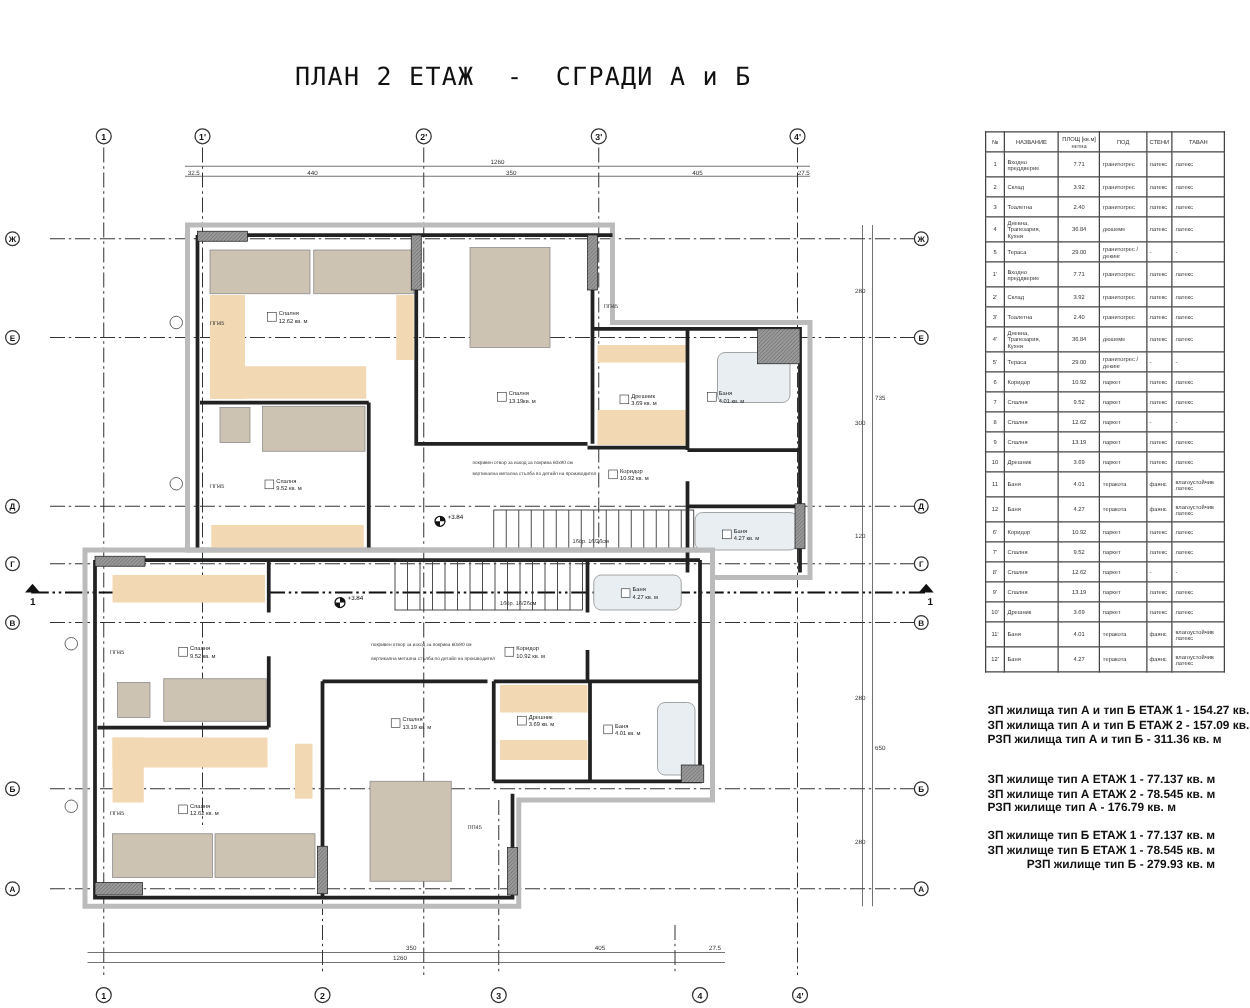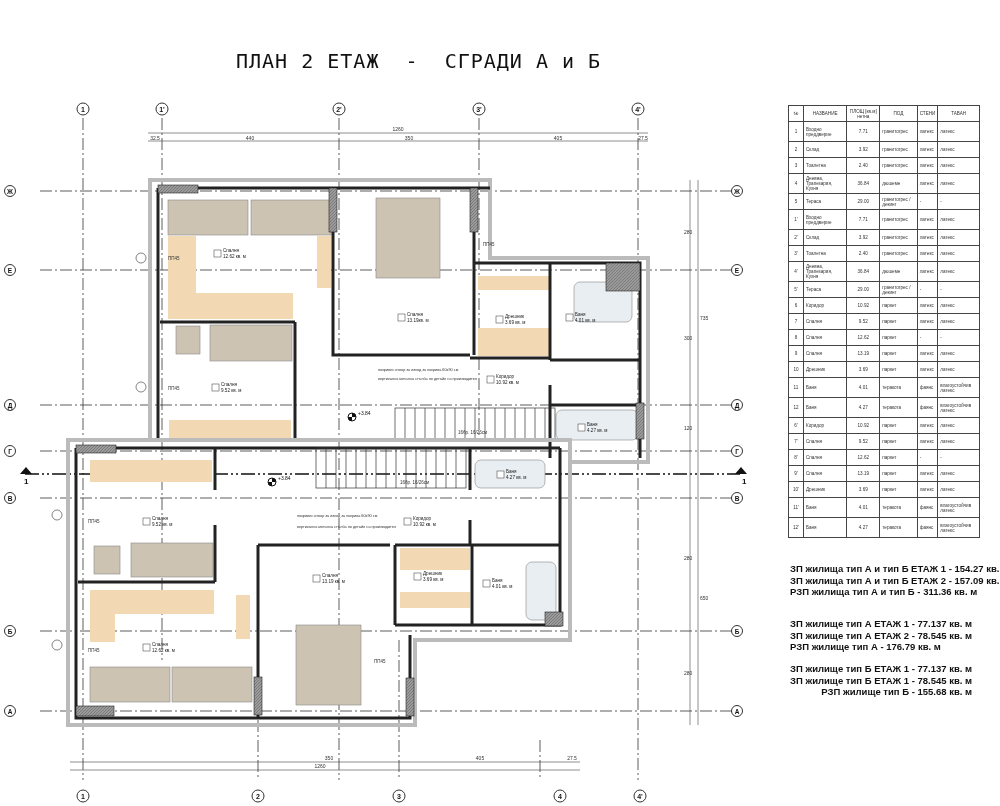--- a/index.html
+++ b/index.html
@@ -567,14 +567,14 @@
   <div>РЗП жилища тип А и тип Б - 311.36 кв. м</div>
 </div>
 <div class="summary" style="top:618px;">
   <div>ЗП жилище тип А  ЕТАЖ 1 - 77.137 кв. м</div>
   <div>ЗП жилище тип А  ЕТАЖ 2 - 78.545 кв. м</div>
   <div>РЗП жилище тип А - 176.79 кв. м</div>
 </div>
 <div class="summary" style="top:663px;text-align:right;">
   <div>ЗП жилище тип Б  ЕТАЖ 1 - 77.137 кв. м</div>
   <div>ЗП жилище тип Б  ЕТАЖ 1 - 78.545 кв. м</div>
-  <div>РЗП жилище тип Б - 155.68 кв. м</div>
+  <div>РЗП жилище тип Б - 279.93 кв. м</div>
 </div>
 
 </body></html>

